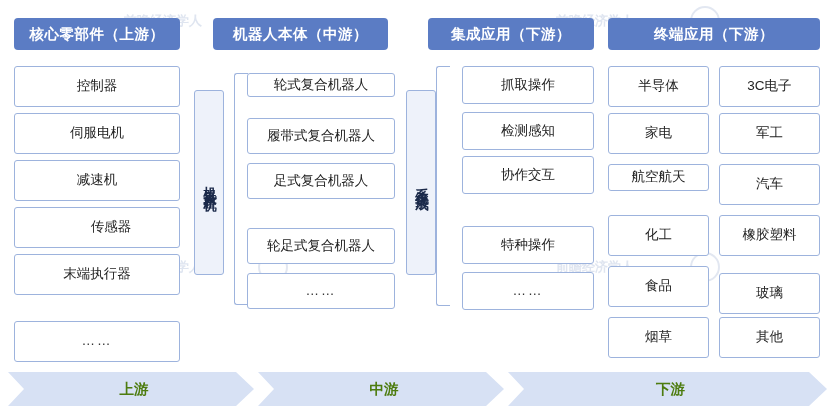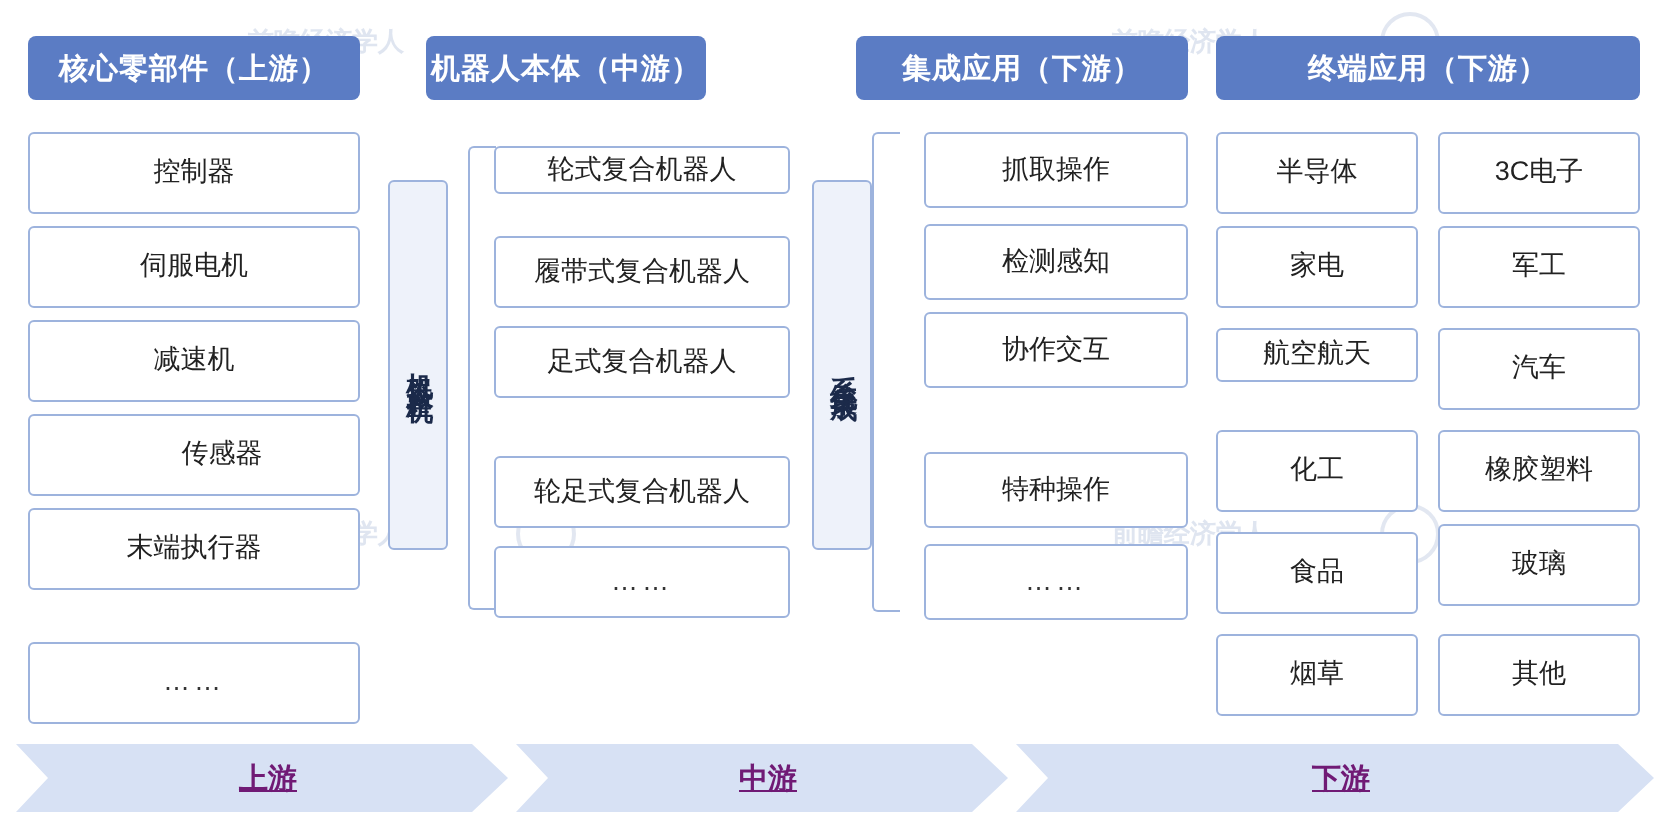--- a/index.html
+++ b/index.html
@@ -92,27 +92,26 @@
     left: 8px;
     top: 372px;
     width: 819px;
     height: 34px;
   }
   .flow-seg {
     position: absolute;
     top: 0;
     height: 34px;
     background: #d7e1f4;
-    color: #701a75;
+    color: #4d7c0f;
     font-size: 14.5px;
     font-weight: bold;
     display: flex;
     align-items: center;
     justify-content: center;
-    text-decoration: underline;
   }
   .flow-seg.s1 {
     left: 0;
     width: 246px;
     clip-path: polygon(0 0, 228px 0, 246px 17px, 228px 34px, 0 34px, 16px 17px);
     padding-left: 6px;
     box-sizing: border-box;
   }
   .flow-seg.s2 {
     left: 250px;
@@ -154,21 +153,21 @@
 
   <div class="wm" style="left:556px; top:12px;">前瞻经济学人</div>
   <div class="wm-ring" style="left:690px; top:6px;"></div>
   <div class="wm" style="left:124px; top:258px;">前瞻经济学人</div>
   <div class="wm-ring" style="left:258px; top:252px;"></div>
   <div class="wm" style="left:556px; top:258px;">前瞻经济学人</div>
   <div class="wm-ring" style="left:690px; top:252px;"></div>
   <div class="wm" style="left:124px; top:12px;">前瞻经济学人</div>
 
   <div class="col-header" style="left:14px; top:18px; width:166px;">核心零部件（上游）</div>
-  <div class="col-header" style="left:213px; top:18px; width:140px;">机器人本体（中游）</div>
+  <div class="col-header" style="left:213px; top:18px; width:175px;">机器人本体（中游）</div>
   <div class="col-header" style="left:428px; top:18px; width:166px;">集成应用（下游）</div>
   <div class="col-header" style="left:608px; top:18px; width:212px;">终端应用（下游）</div>
 
   <div class="box" style="left:14px; top:66px; width:166px; height:41px;">控制器</div>
   <div class="box" style="left:14px; top:113px; width:166px; height:41px;">伺服电机</div>
   <div class="box" style="left:14px; top:160px; width:166px; height:41px;">减速机</div>
   <div class="box" style="left:14px; top:207px; width:166px; height:41px;padding-left:28px;">传感器</div>
   <div class="box" style="left:14px; top:254px; width:166px; height:41px;">末端执行器</div>
   <div class="box dots" style="left:14px; top:321px; width:166px; height:41px;">……</div>
 
@@ -194,21 +193,21 @@
   <div class="box" style="left:608px; top:113px; width:101px; height:41px;">家电</div>
   <div class="box" style="left:608px; top:164px; width:101px; height:27px;">航空航天</div>
   <div class="box" style="left:608px; top:215px; width:101px; height:41px;">化工</div>
   <div class="box" style="left:608px; top:266px; width:101px; height:41px;">食品</div>
   <div class="box" style="left:608px; top:317px; width:101px; height:41px;">烟草</div>
 
   <div class="box" style="left:719px; top:66px; width:101px; height:41px;">3C电子</div>
   <div class="box" style="left:719px; top:113px; width:101px; height:41px;">军工</div>
   <div class="box" style="left:719px; top:164px; width:101px; height:41px;">汽车</div>
   <div class="box" style="left:719px; top:215px; width:101px; height:41px;">橡胶塑料</div>
-  <div class="box" style="left:719px; top:262px; width:101px; height:41px;">玻璃</div>
+  <div class="box" style="left:719px; top:273px; width:101px; height:41px;">玻璃</div>
   <div class="box" style="left:719px; top:317px; width:101px; height:41px;">其他</div>
 
   <div class="flow">
     <div class="flow-seg s1">上游</div>
     <div class="flow-seg s2">中游</div>
     <div class="flow-seg s3">下游</div>
   </div>
 
 </div>
 

